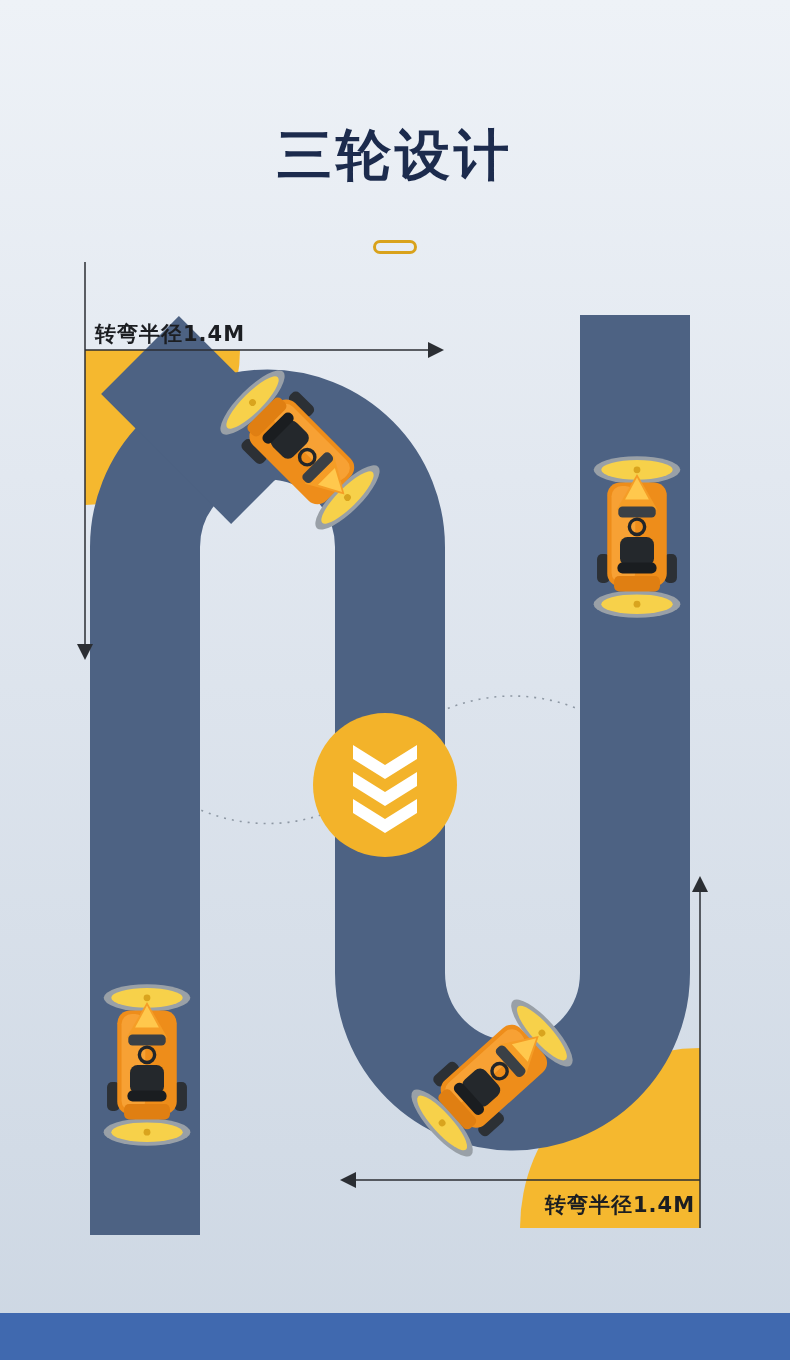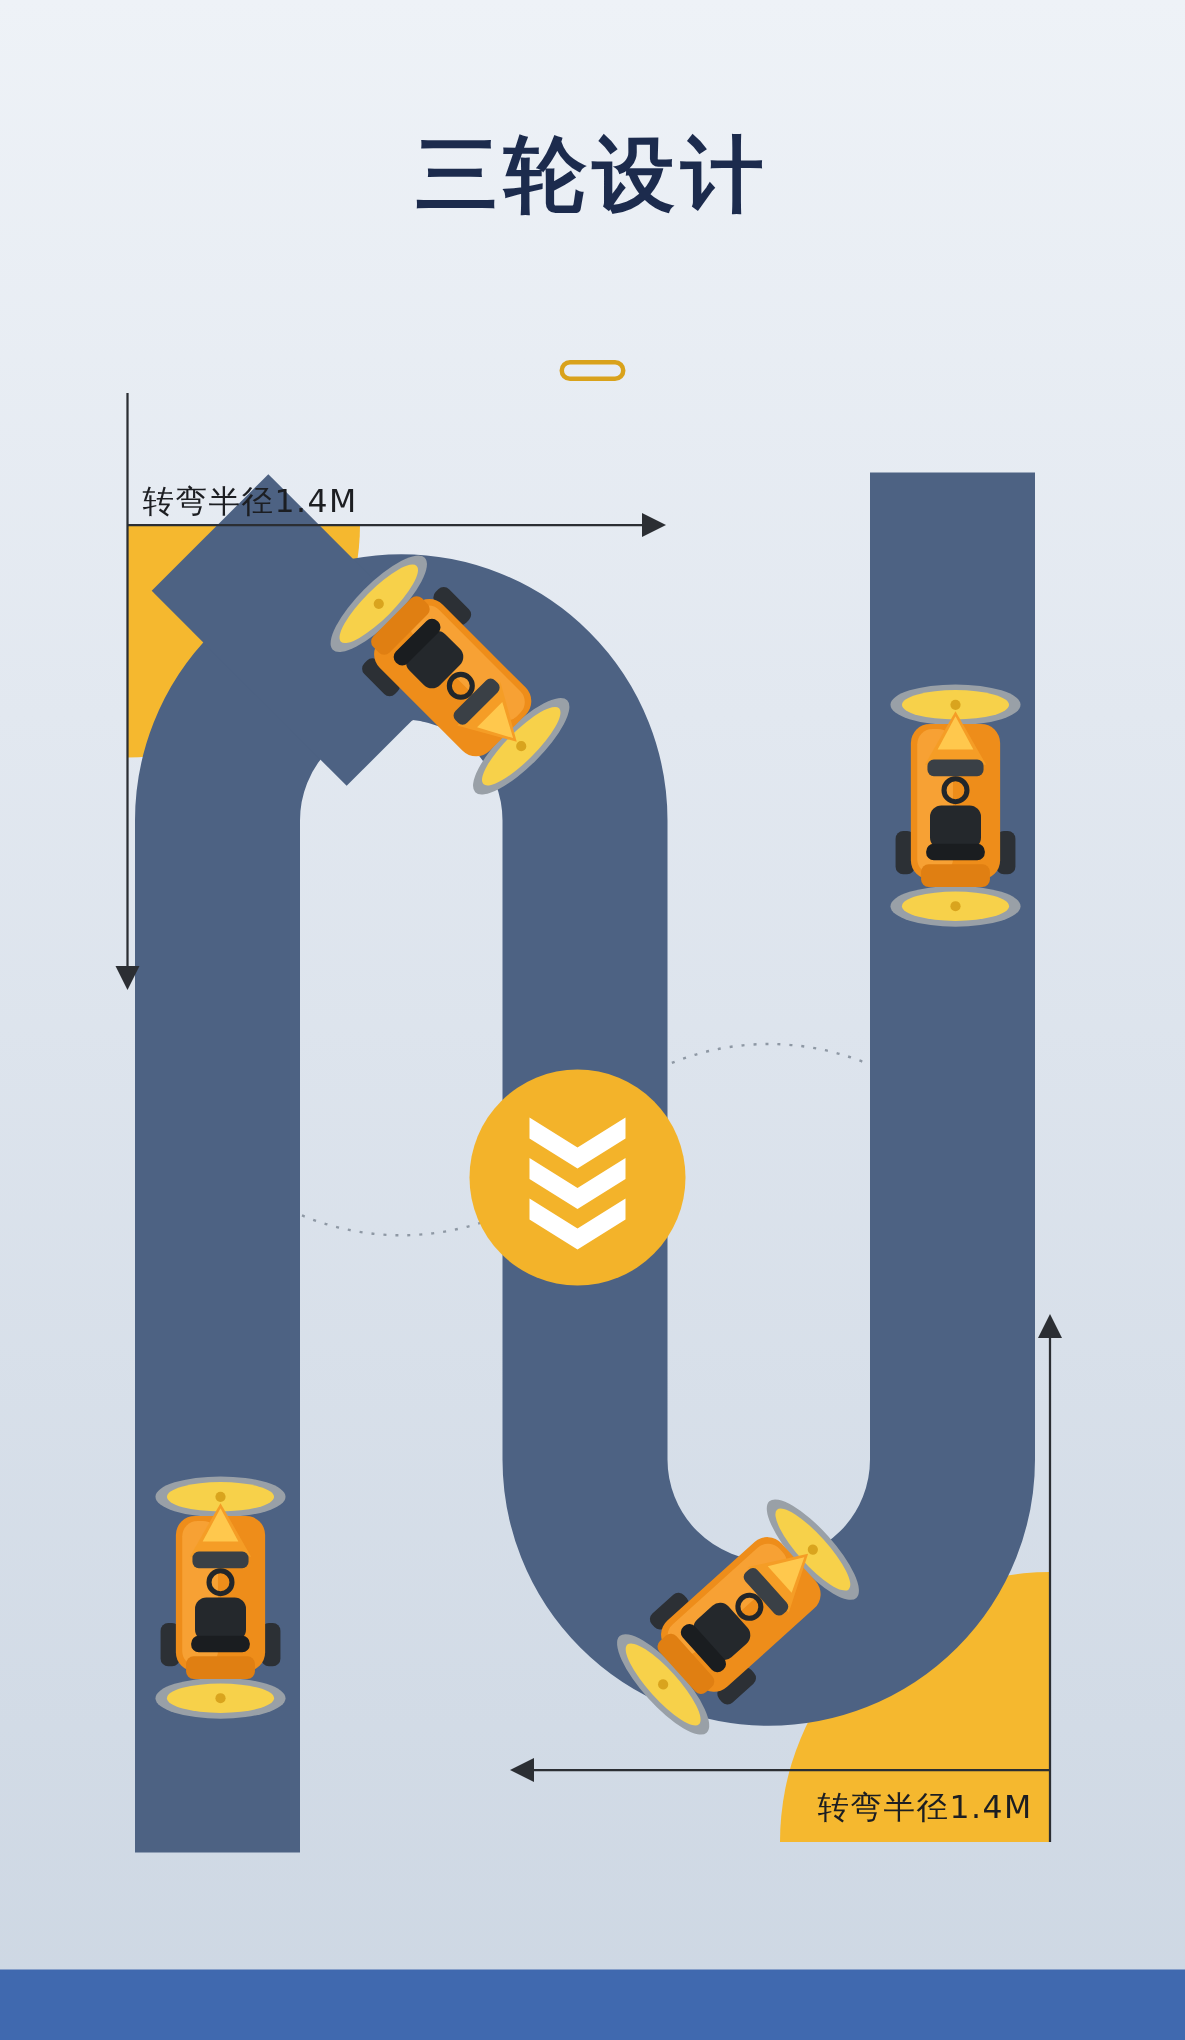--- a/index.html
+++ b/index.html
@@ -19,36 +19,37 @@
     width: 100%;
     text-align: center;
     color: #1c2b4d;
     z-index: 5;
   }
   .title-line {
     font-size: 55px;
     font-weight: 700;
     letter-spacing: 4px;
     line-height: 1.18;
+    margin-top: 39px;
   }
   .divider-pill {
     position: absolute;
     top: 240px;
     left: 373px;
     width: 44px;
     height: 14px;
     border: 3px solid #d9a21b;
     border-radius: 8px;
     background: transparent;
     z-index: 5;
   }
   .radius-label {
     position: absolute;
     font-size: 21px;
-    font-weight: 400;
+    font-weight: 700;
     color: #1c1e22;
     letter-spacing: 1px;
     white-space: nowrap;
     z-index: 6;
   }
   .radius-label.top-left { left: 95px; top: 320px; }
   .radius-label.bottom-right { left: 545px; top: 1191px; }
   .diagram-svg {
     position: absolute;
     inset: 0;

